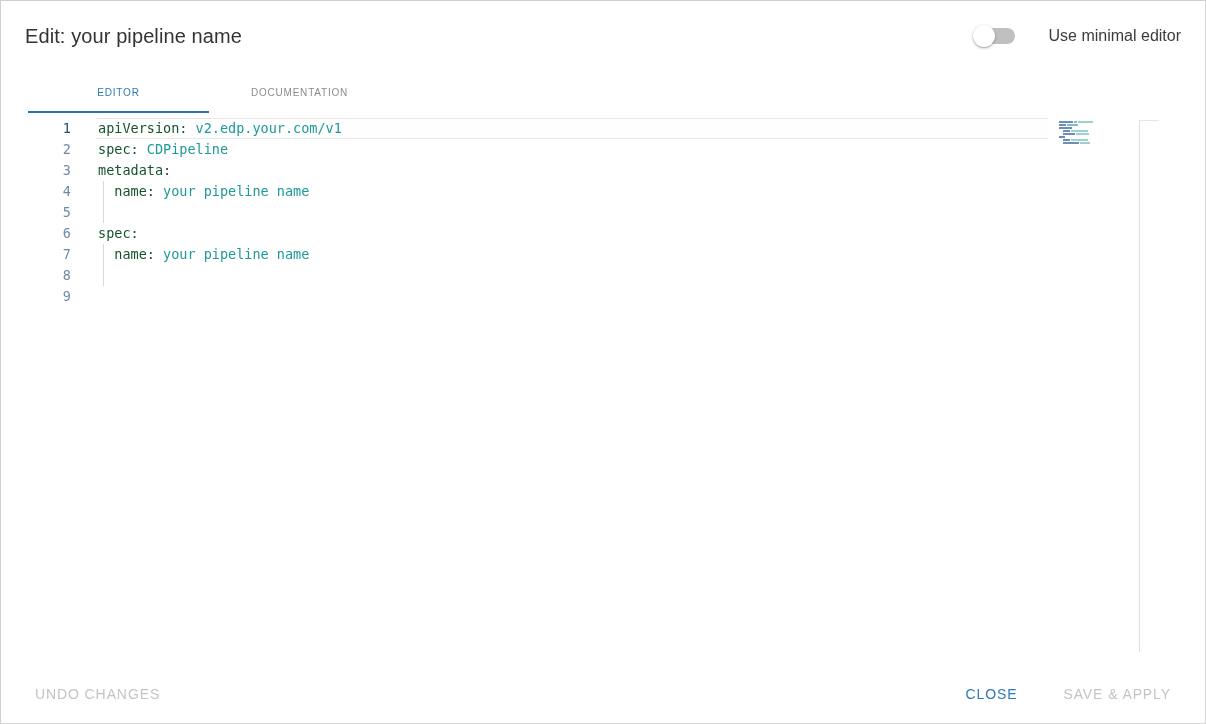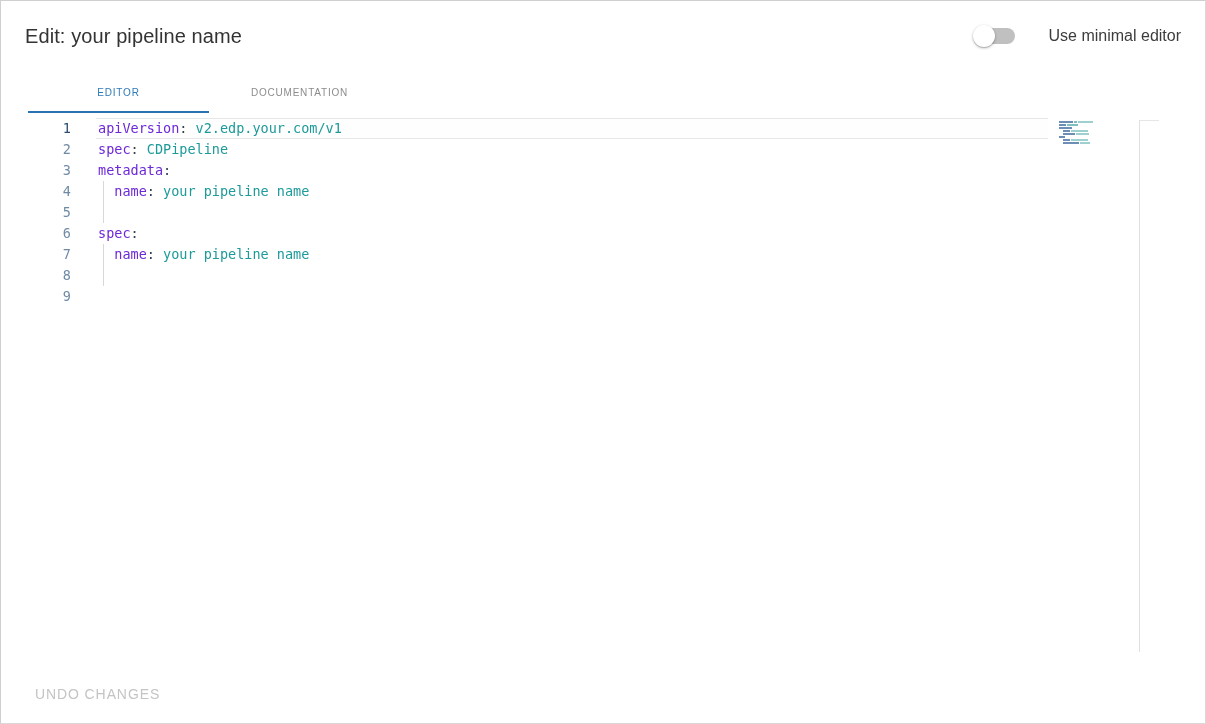--- a/index.html
+++ b/index.html
@@ -174,21 +174,21 @@
     box-sizing: border-box;
     border-top: 1px solid #e7e7e7;
     border-bottom: 1px solid #e7e7e7;
     background: #fefefe;
     pointer-events: none;
   }
   .code-line .inner {
     position: relative;
     z-index: 2;
   }
-  .key   { color: #6d28d9; }
+  .key   { color: #14532d; }
   .punc  { color: #32424c; }
   .val   { color: #1d9a9a; }
   .indent-guide {
     position: absolute;
     left: 74px;
     top: 0;
     width: 1px;
     height: 21px;
     background: #d8d8d8;
     z-index: 1;
@@ -373,15 +373,19 @@
       </div>
     </div>
 
     <div class="editor-right-rule"></div>
     <div class="editor-right-rule-top"></div>
   </div>
 
   <div class="dialog-footer">
     <button class="footer-btn disabled">UNDO CHANGES</button>
     <div class="footer-spacer"></div>
+    <div class="footer-right">
+      <button class="footer-btn primary">CLOSE</button>
+      <button class="footer-btn disabled">SAVE &amp; APPLY</button>
+    </div>
   </div>
 
 </div>
 
 </body></html>

